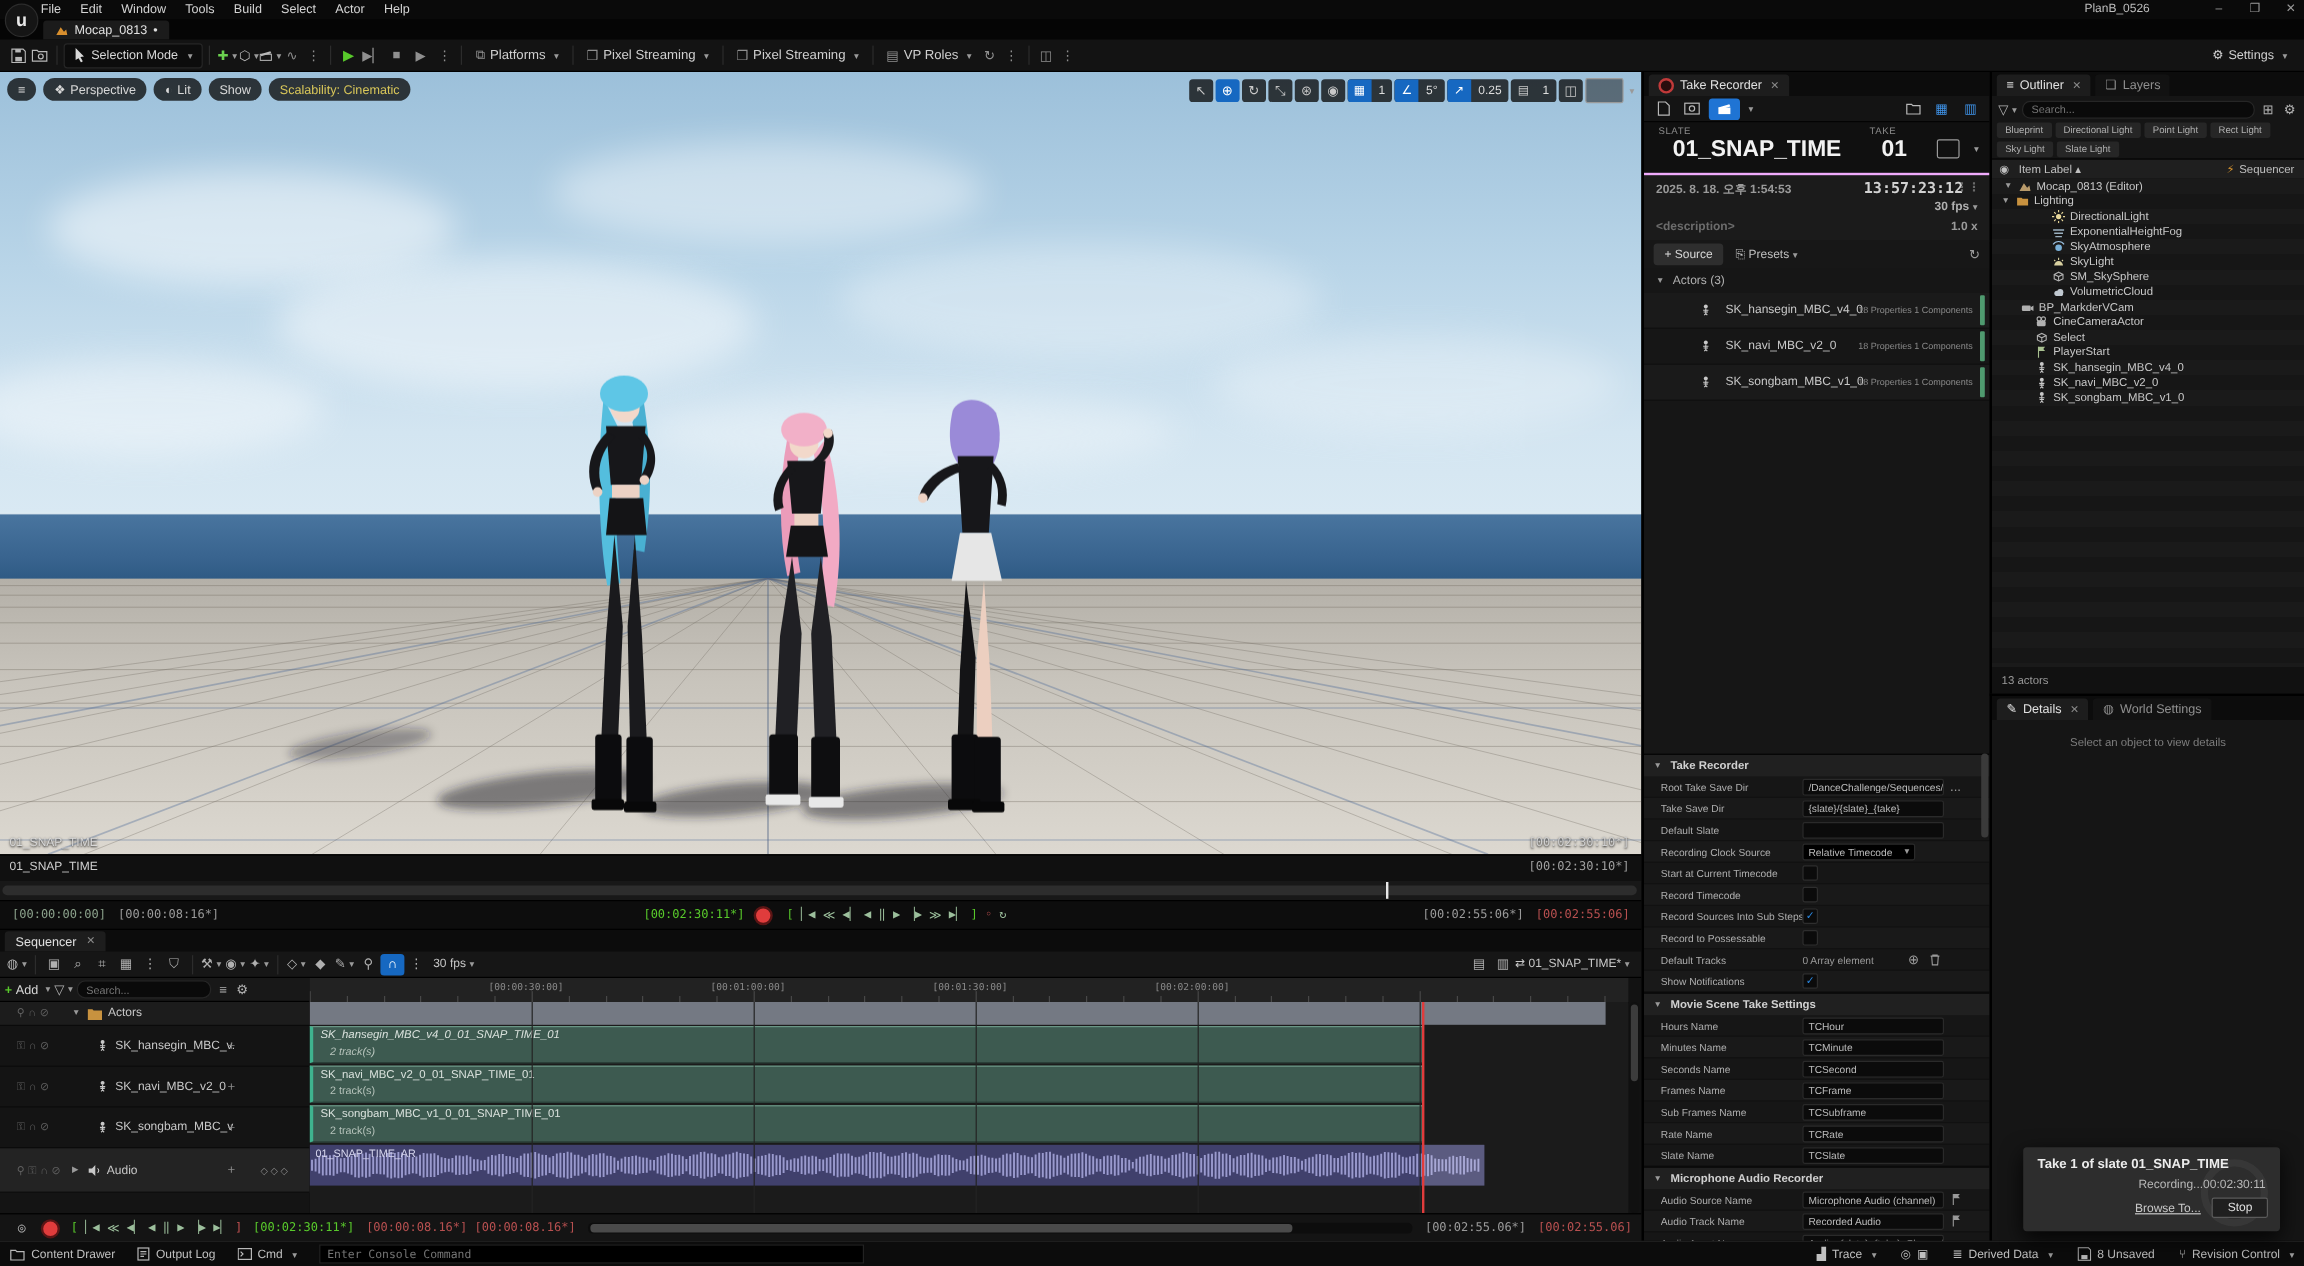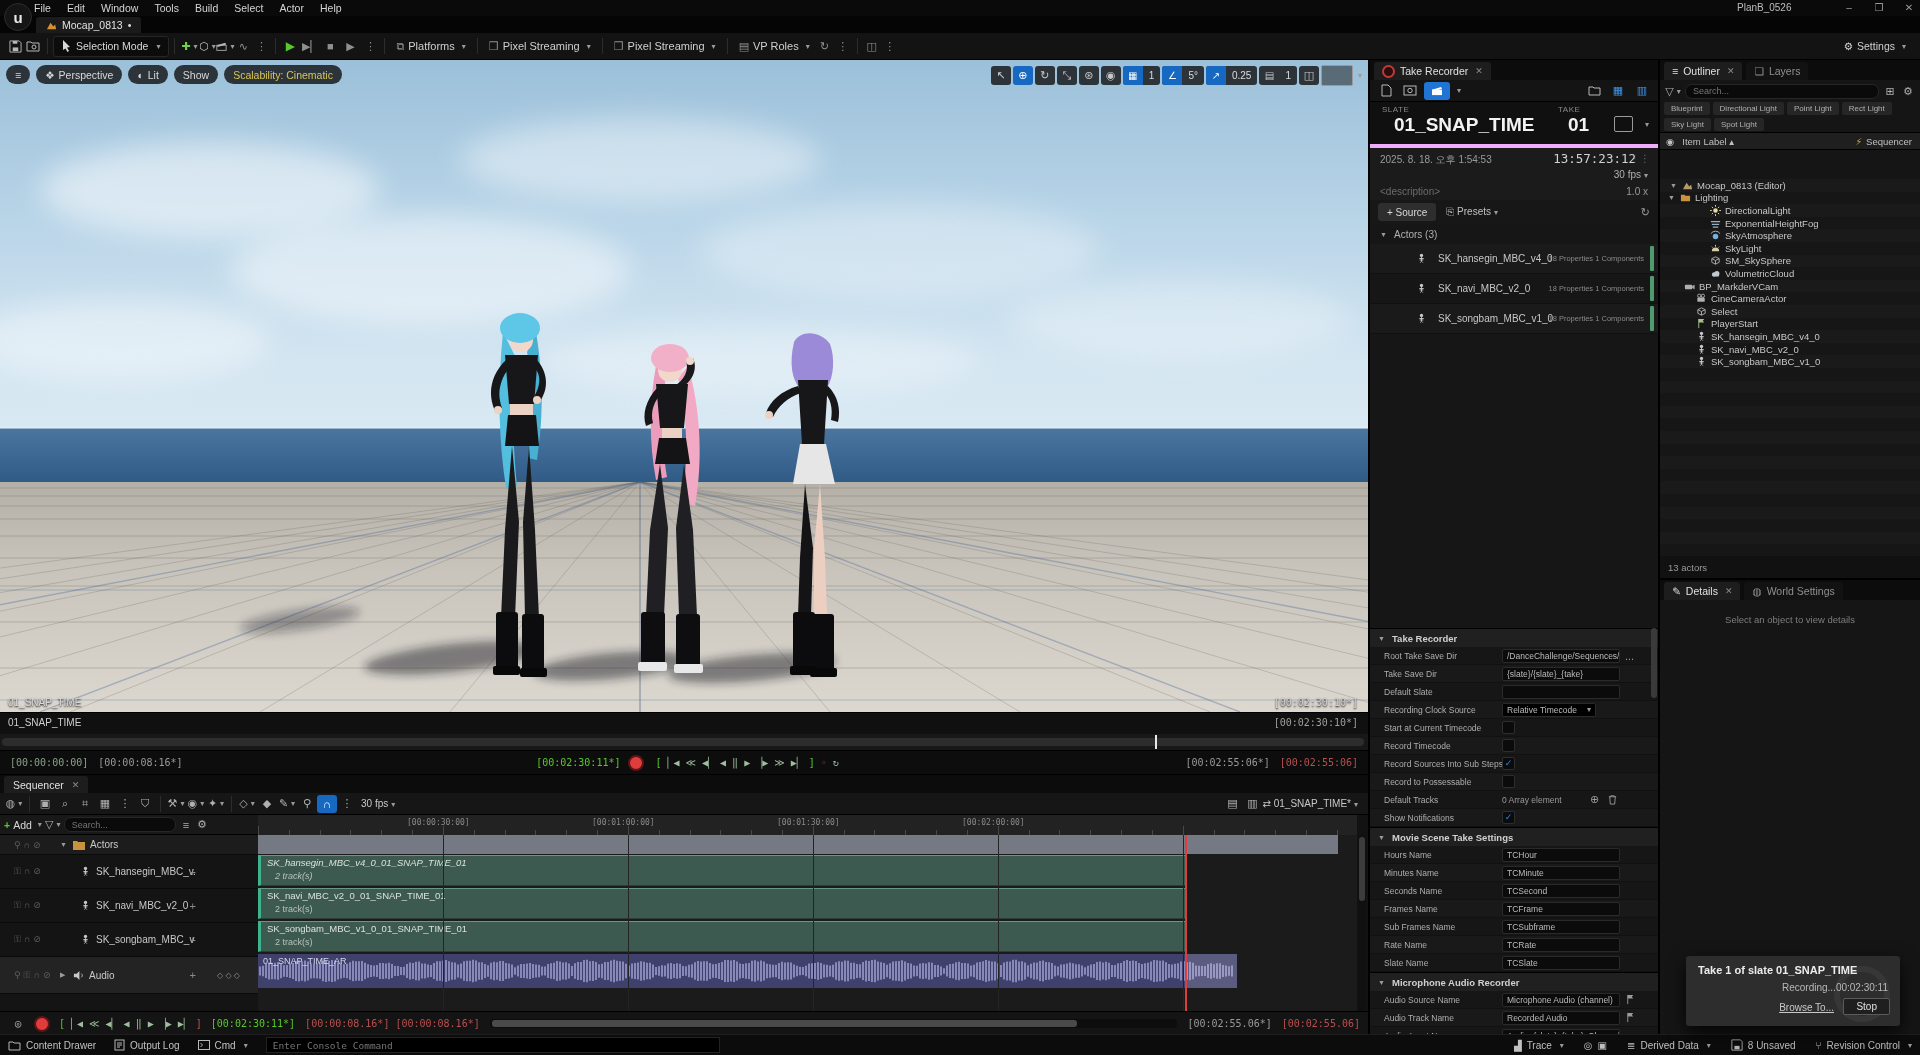--- a/index.html
+++ b/index.html
@@ -102,21 +102,21 @@
   #tr-panel{left:1368px;top:60px;width:290px;height:974px;background:#161616;border-left:2px solid #000;box-sizing:border-box;}
   #tr-tabrow{position:absolute;left:0;top:0;width:100%;height:20px;background:#0c0c0c;}
   #tr-tab{position:absolute;left:4px;top:2px;height:18px;background:#1d1d1d;border-radius:3px 3px 0 0;display:flex;align-items:center;gap:5px;padding:0 8px;font-size:10.5px;color:#e0e0e0;}
   .rec-ico{width:9px;height:9px;border-radius:50%;border:2px solid #c03a3a;background:#2a0d0d;}
   #tr-toolbar{position:absolute;left:0;top:20px;width:100%;height:22px;background:#141414;border-bottom:1px solid #000;display:flex;align-items:center;padding:0 6px;box-sizing:border-box;gap:4px;}
   .tr-tool{width:20px;height:18px;display:flex;align-items:center;justify-content:center;color:#b8b8b8;}
   .tr-tool.blue{background:#1f74d4;border-radius:3px;color:#fff;width:26px;}
   #tr-slate{position:absolute;left:0;top:42px;width:100%;height:42px;background:#101010;}
   .tiny-label{font-size:8px;color:#8a8a8a;letter-spacing:.5px;}
   .slate-val{font-size:19px;font-weight:bold;color:#f2f2f2;}
-  #tr-meta{position:absolute;left:0;top:84px;width:100%;height:56px;background:#1b1b1b;border-top:4px solid #f0abfc;border-bottom:1px solid #000;font-size:10px;color:#9a9a9a;}
+  #tr-meta{position:absolute;left:0;top:84px;width:100%;height:56px;background:#1b1b1b;border-top:2px solid #f0abfc;border-bottom:1px solid #000;font-size:10px;color:#9a9a9a;font-weight:bold;}
   #tr-source-row{position:absolute;left:0;top:140px;width:100%;height:24px;display:flex;align-items:center;gap:10px;padding:0 8px;box-sizing:border-box;background:#171717;}
   #source-btn{background:#2e2e2e;border-radius:3px;height:18px;display:flex;align-items:center;padding:0 9px;font-size:10px;color:#d8d8d8;}
   #tr-actors-hdr{position:absolute;left:0;top:166px;width:100%;height:16px;display:flex;align-items:center;gap:6px;padding-left:10px;box-sizing:border-box;color:#b0b0b0;font-size:10px;}
   #tr-actors{position:absolute;left:0;top:184px;width:100%;}
   .actor-row{position:relative;height:29px;display:flex;align-items:center;border-bottom:1px solid #101010;}
   .actor-row:nth-child(odd){background:#1a1a1a;}
   .actor-name{font-size:10px;color:#c8c8c8;margin-left:8px;white-space:nowrap;}
   .actor-meta{position:absolute;right:14px;font-size:7.5px;color:#8a8a8a;}
   .actor-bar{position:absolute;right:4px;top:2px;bottom:2px;width:4px;background:#4f9a6f;border-radius:1px;}
   #tr-settings{position:absolute;left:0;top:568px;width:100%;}
@@ -134,21 +134,21 @@
   .pane-tabrow{position:absolute;left:0;top:0;width:100%;height:20px;background:#0c0c0c;display:flex;align-items:flex-end;}
   .pane-tab{height:18px;background:#1d1d1d;border-radius:3px 3px 0 0;display:flex;align-items:center;gap:5px;padding:0 8px;margin-left:4px;font-size:10.5px;color:#e0e0e0;}
   .pane-tab.inactive{background:#121212;color:#8f8f8f;}
   .tab-x{color:#8a8a8a;font-size:9px;margin-left:2px;}
   #otl-search-row{position:absolute;left:0;top:22px;width:100%;height:18px;display:flex;align-items:center;gap:4px;padding:0 5px;box-sizing:border-box;}
   #otl-search{flex:1;height:13px;background:#0a0a0a;border:1px solid #262626;border-radius:7px;color:#9a9a9a;font-size:9px;padding:0 7px;}
   #otl-chips{position:absolute;left:4px;top:42px;width:250px;display:flex;flex-wrap:wrap;gap:3px;}
   .chip{background:#262626;border-radius:2px;font-size:8px;color:#b0b0b0;padding:2px 7px;}
   #otl-header{position:absolute;left:0;top:72px;width:100%;height:16px;background:#1f1f1f;border-top:1px solid #000;border-bottom:1px solid #000;display:flex;align-items:center;font-size:9.5px;color:#c0c0c0;}
   #outliner-tree{position:absolute;left:0;top:89px;width:100%;height:407px;overflow:hidden;
-      background:repeating-linear-gradient(#1a1a1a 0 12.6px,#161616 12.6px 25.2px);margin-top:30px;}
+      background:repeating-linear-gradient(#1a1a1a 0 12.6px,#161616 12.6px 25.2px);}
   .otl-row{height:12.6px;display:flex;align-items:center;gap:4px;font-size:9.5px;color:#c8c8c8;white-space:nowrap;}
   .otl-caret{font-size:7px;color:#9a9a9a;width:8px;}
   .otl-ico{width:11px;height:11px;display:inline-flex;}
   .otl-ico svg{width:11px;height:11px;}
   #otl-footer{position:absolute;left:0;top:496px;width:100%;height:22px;background:#111;display:flex;align-items:center;padding-left:8px;box-sizing:border-box;font-size:9.5px;color:#9a9a9a;}
   #details{left:1658px;top:578px;width:262px;height:456px;background:#151515;border-left:2px solid #000;border-top:2px solid #000;box-sizing:border-box;}
   #details-msg{position:absolute;left:0;top:34px;width:100%;text-align:center;font-size:9.5px;color:#7d7d7d;}
 
   
   #statusbar{left:0;top:1034px;width:1920px;height:21px;background:#0c0c0c;border-top:1px solid #1e1e1e;display:flex;align-items:center;padding:0 8px;box-sizing:border-box;font-size:10px;color:#c0c0c0;}
@@ -963,21 +963,21 @@
       <input id="otl-search" placeholder="Search..." style="">
       <span class="sq-ico" style="width:14px;">⊞</span>
       <span class="sq-ico" style="width:14px;">⚙</span>
     </div>
     <div id="otl-chips">
         <span class="chip">Blueprint</span>
         <span class="chip">Directional Light</span>
         <span class="chip">Point Light</span>
         <span class="chip">Rect Light</span>
         <span class="chip">Sky Light</span>
-        <span class="chip">Spot Light</span>
+        <span class="chip">Slate Light</span>
       </div>
     <div id="otl-header">
       <span style="margin-left:6px;">◉</span>
       <span style="margin-left:8px;"><span>Item Label</span> ▴</span>
       <span class="grow"></span>
       <span style="color:#d8952f;">⚡</span>
       <span style="margin:0 8px 0 4px;">Sequencer</span>
     </div>
     <div id="outliner-tree">
         <div class="otl-row" style="padding-left: 10px;">

